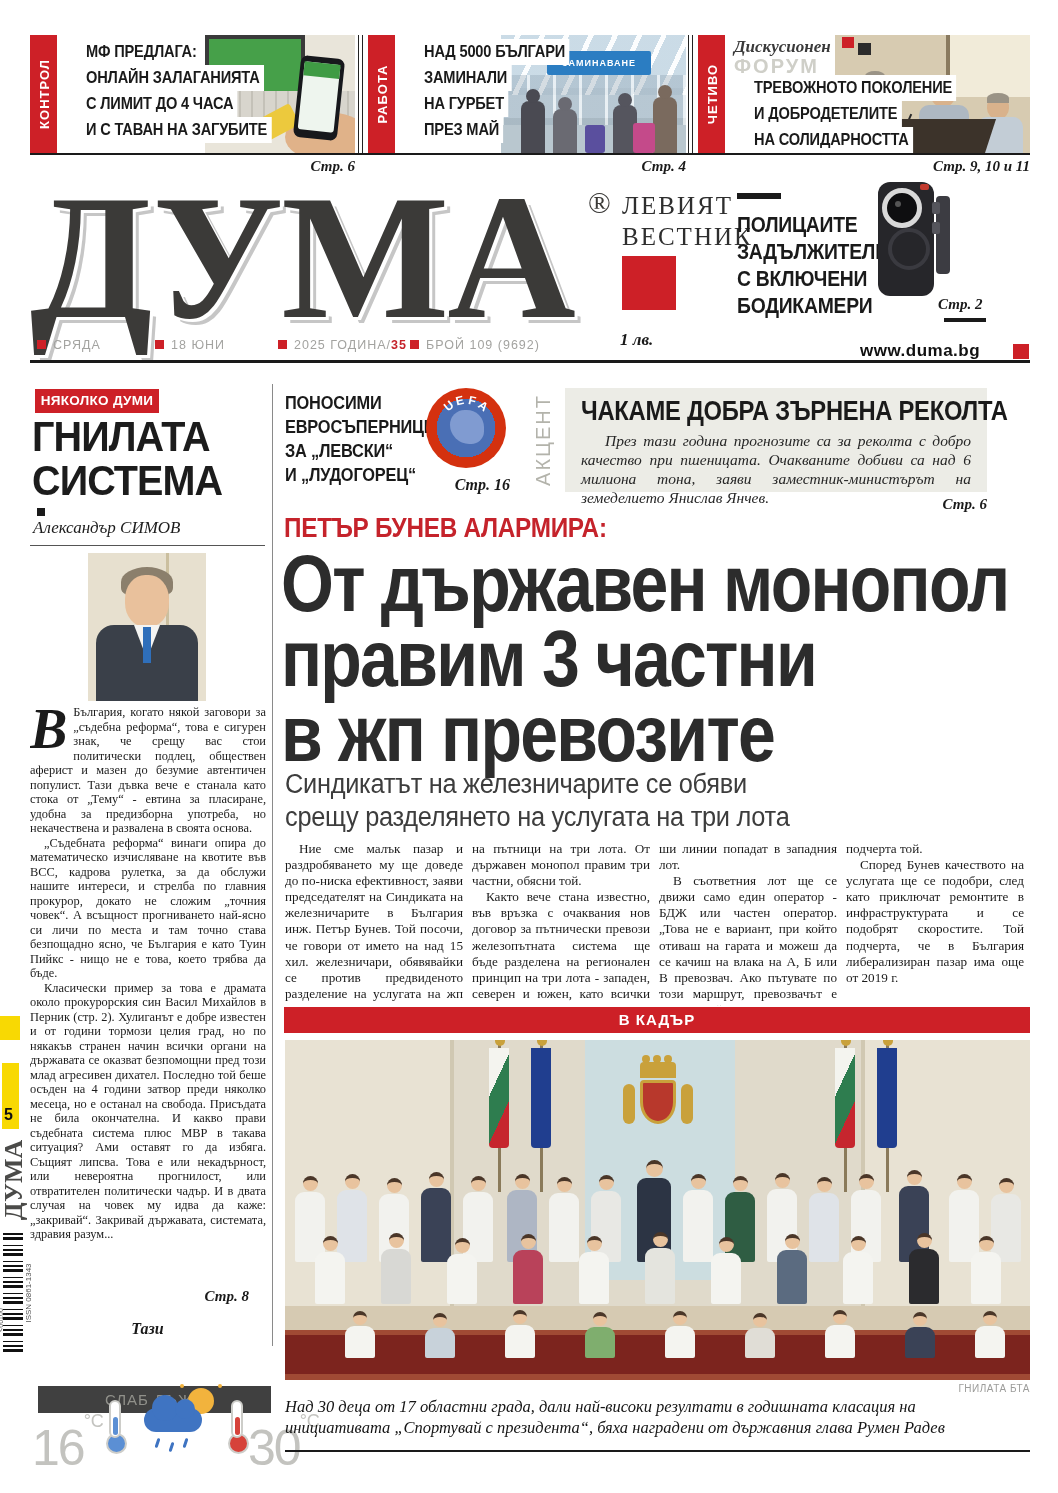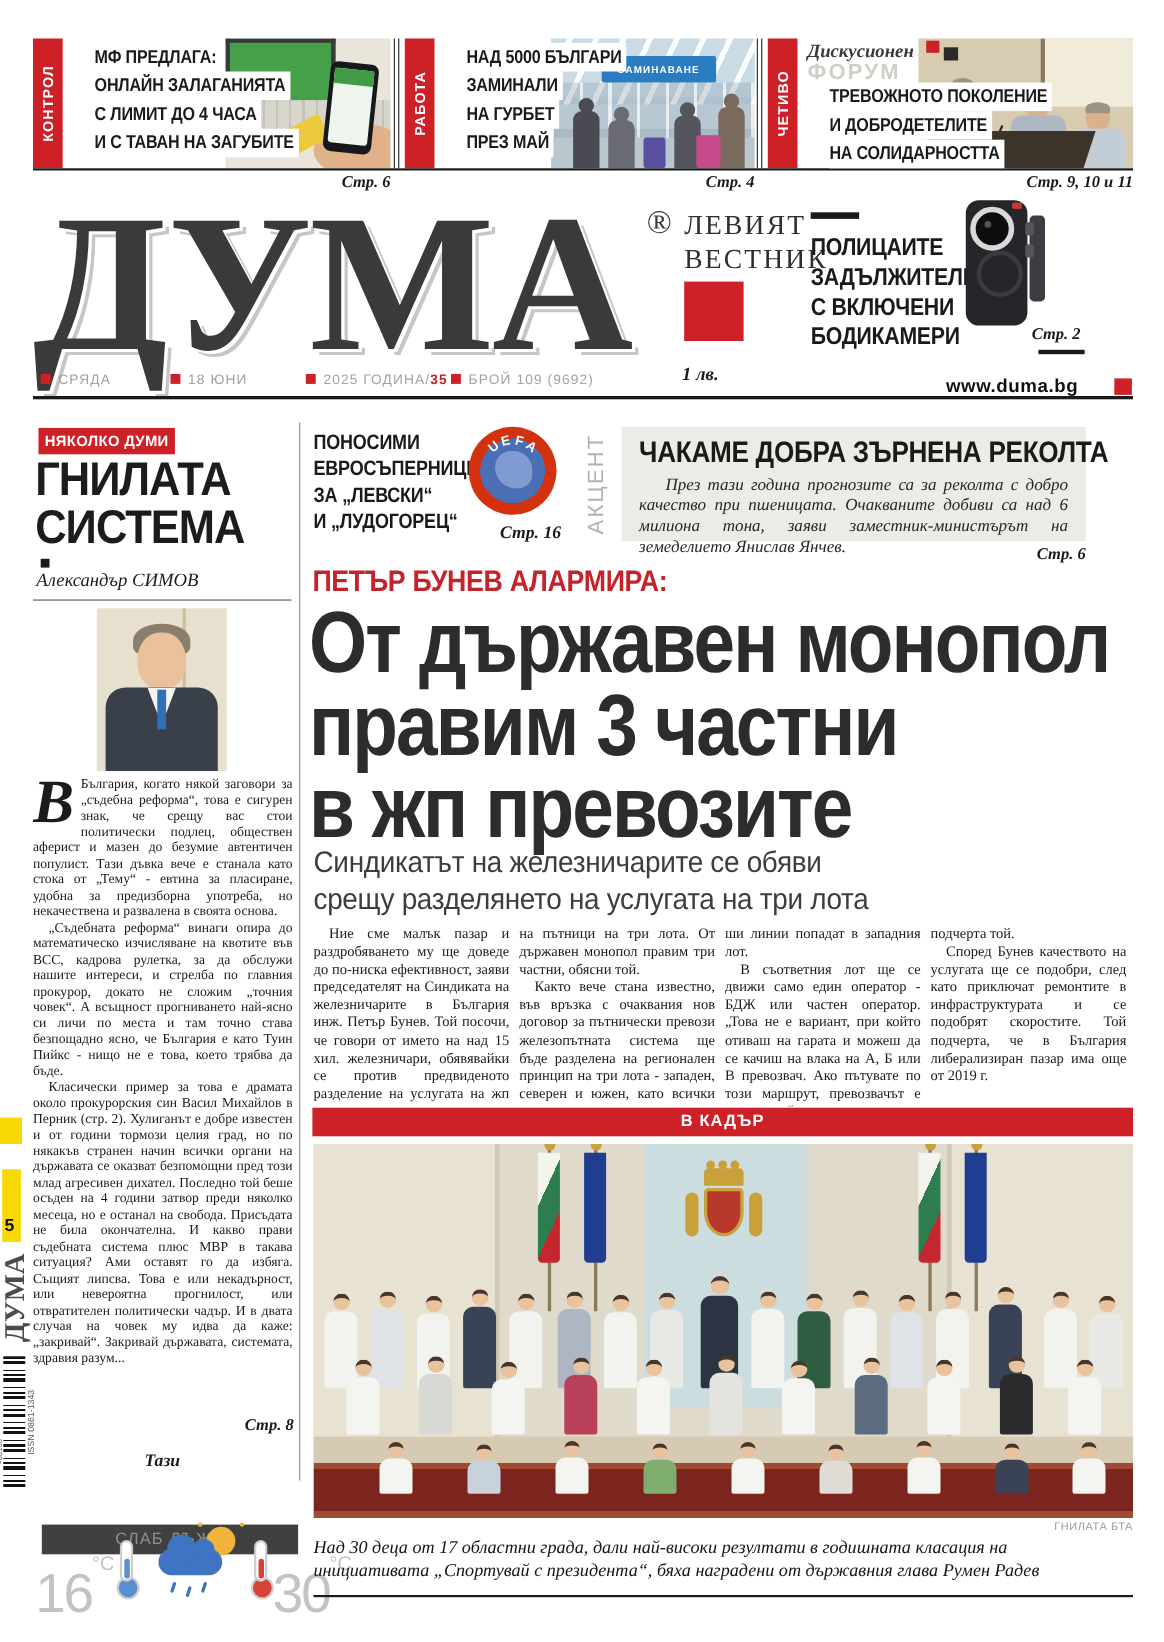--- a/index.html
+++ b/index.html
@@ -95,21 +95,21 @@
   .portrait .face{position:absolute;left:37px;top:22px;width:44px;height:52px;border-radius:46%;background:#e9c19c;}
   .portrait .suit{position:absolute;left:8px;top:72px;width:102px;height:76px;border-radius:18px 18px 0 0;background:#3a4049;}
   .portrait .shirt{position:absolute;left:46px;top:72px;width:26px;height:34px;background:#f4f4f2;
     clip-path:polygon(0 0,100% 0,50% 100%);}
   .portrait .tie{position:absolute;left:55px;top:74px;width:8px;height:36px;background:#2f6fba;}
   .opinion-body{position:absolute;left:30px;top:705px;width:236px;height:580px;overflow:hidden;
     font:12.4px/14.5px "Liberation Serif",serif;text-align:justify;color:#1b1b1b;}
   .opinion-body p{margin:0;}
   .opinion-body p.ind{text-indent:14px;}
   .dropcap{float:left;font:italic 700 56px/44px "Liberation Serif",serif;margin:2px 6px 0 0;color:#1b1b1b;}
-  .opinion-page{position:absolute;left:32px;top:1288px;width:235px;text-align:right;
+  .opinion-page{position:absolute;left:14px;top:1288px;width:235px;text-align:right;
     font:700 italic 15px "Liberation Serif",serif;color:#1a1a1a;}
   .city{position:absolute;left:30px;top:1320px;width:235px;text-align:center;
     font:700 italic 16px "Liberation Serif",serif;color:#1a1a1a;}
   .cond-box{position:absolute;left:38px;top:1346px;width:233px;height:27px;background:#404040;
     color:#90908a;font:15px/27px "Liberation Sans",sans-serif;text-align:center;letter-spacing:1px;margin-top:40px;}
   .temp{position:absolute;color:#c3c3bf;font:400 50px/50px "Liberation Sans",sans-serif;letter-spacing:-2px;}
   .temp sup{font-size:18px;letter-spacing:0;vertical-align:38px;}
   .therm{position:absolute;width:18px;height:52px;}
   .t-stem{width:8px;height:34px;border:2px solid #cdcdc9;border-radius:6px;background:#fff;margin:0 auto;position:relative;}
   .t-stem i{position:absolute;left:1.5px;bottom:1px;width:5px;height:18px;border-radius:3px;}

